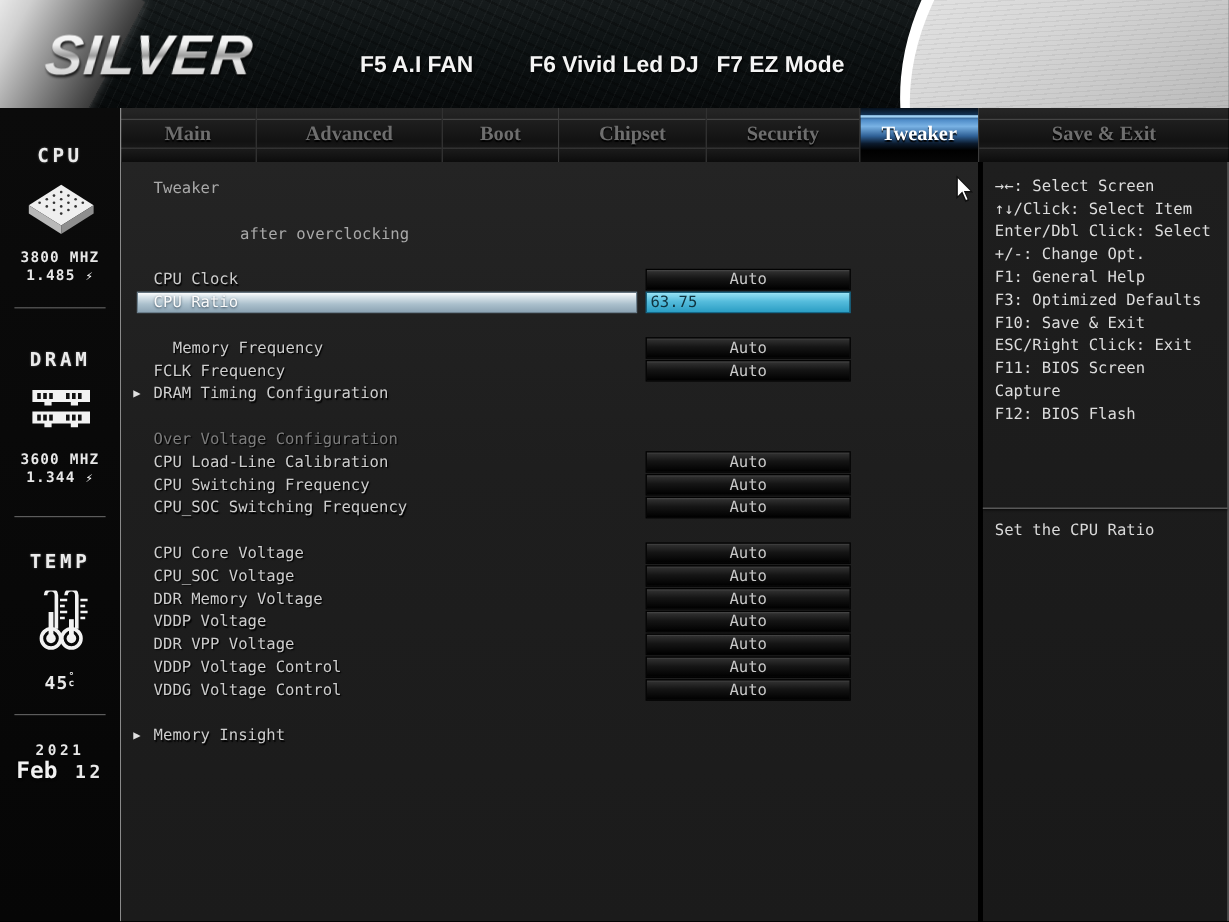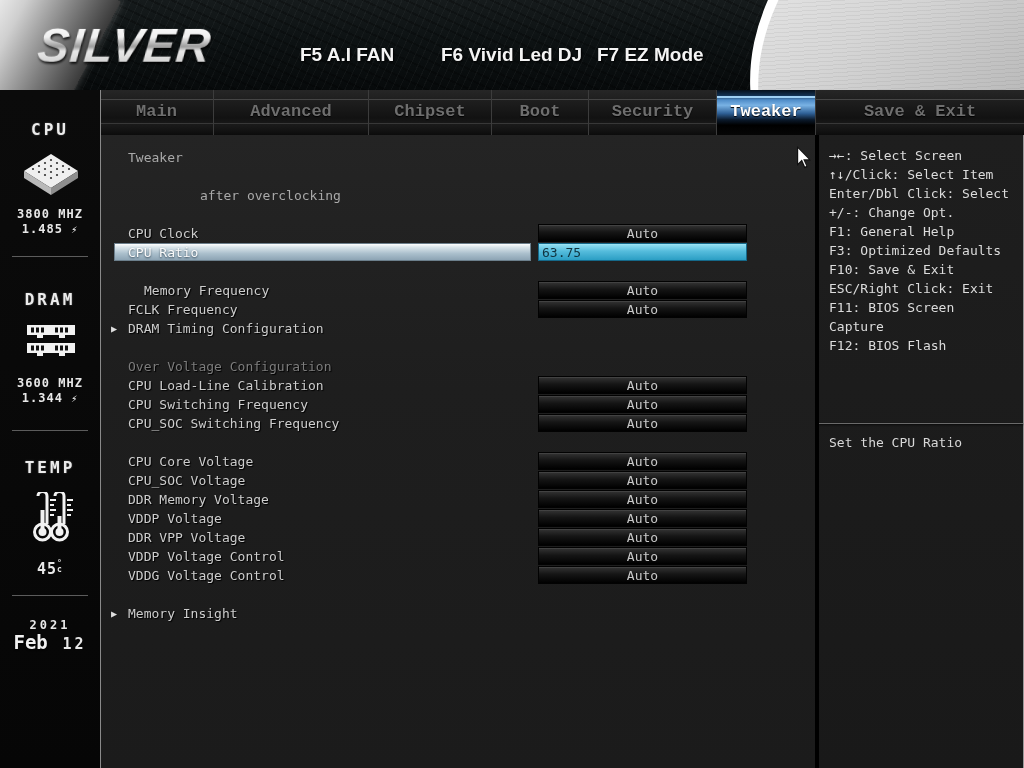--- a/index.html
+++ b/index.html
@@ -31,21 +31,21 @@
     background:linear-gradient(180deg,#ffffff 0%,#efefef 35%,#9a9a9a 52%,#e8e8e8 60%,#c0c0c0 100%);
     -webkit-background-clip:text; background-clip:text; -webkit-text-fill-color:transparent;
     color:#ddd; text-shadow:none; filter:drop-shadow(1px 2px 1px rgba(0,0,0,.8)); }
   .hotkey { position:absolute; top:44px; font-family:"Liberation Sans",sans-serif;
     font-weight:bold; font-size:19px; color:#f4f4f4; text-shadow:1px 1px 2px #000; }
   #hotkey-f5 { left:300px; } #hotkey-f6 { left:441px;text-align:right; } #hotkey-f7 { left:597px; }
 
   
   #tabbar { position:absolute; left:100px; top:90px; width:924px; height:45px; display:flex;
     background:#000; }
-  .tab { position:relative; height:45px; font-family:Liberation Mono, monospace;
+  .tab { position:relative; height:45px; font-family:Liberation Serif, serif;
     font-weight:bold; font-size:17px; color:#6e6e6e; text-align:center; line-height:44px;
     text-shadow:0 1px 1px #000; border-left:1px solid #3c3c3c;
     background:
       linear-gradient(#454545,#454545) 0 9px / 100% 1px no-repeat,
       linear-gradient(#383838,#383838) 0 33px / 100% 1px no-repeat,
       linear-gradient(180deg,#262626 0%,#1c1c1c 30%,#121212 62%,#1a1a1a 78%,#0c0c0c 100%);
   }
   .tab:first-child { border-left:none; }
   .tab.active { color:#ffffff;
     background:
@@ -70,21 +70,21 @@
   #content { position:absolute; left:101px; top:135px; width:714px; height:633px;
     background:linear-gradient(180deg,#242424 0%,#1e1e1e 40%,#1b1b1b 100%);
     font-size:13px; color:#c9c9c9; }
   .head-line { position:absolute; left:27px; white-space:pre; color:#a9a9a9; }
   .row { position:absolute; left:0; width:714px; height:19px; line-height:19px; }
   .row .lbl { position:absolute; left:27px; top:0; white-space:pre; color:#cdcdcd;
     text-shadow:1px 1px 1px #000; }
   .row .lbl.indent { left:43px; }
   .row.section .lbl { color:#7c7c7c; }
   .row .arrow { position:absolute; left:10px; top:0; font-size:10px; color:#e0e0e0; }
-  .vbox { position:absolute; left:437px; top:0; width:209px; height:18px; line-height:18px;
+  .vbox { position:absolute; left:437px; top:0; width:171px; height:18px; line-height:18px;
     text-align:center; color:#c9c9c9; border:1px solid #020202;
     background:linear-gradient(180deg,#343434 0%,#151515 45%,#000 100%);
     box-shadow:inset 0 1px 0 rgba(255,255,255,.08); }
   .row.selected .selbar { position:absolute; left:13px; top:0; width:417px; height:18px;
     background:linear-gradient(180deg,#ffffff 0%,#dde7ec 18%,#aabfcc 60%,#8da4b4 100%);
     border:1px solid #6c7f8c; }
   .row.selected .lbl { color:#fbfbfb; text-shadow:0 1px 2px rgba(40,60,75,.9); }
   .row.selected .vbox { text-align:left; padding-left:3px; color:#10333f; border-color:#15698a;
     background:linear-gradient(180deg,#96e2f4 0%,#55bcdc 45%,#2b9ec4 100%);
     text-shadow:none; }
@@ -114,22 +114,22 @@
     <div class="right-swoosh"></div>
     <div id="logo">SILVER</div>
     <div class="hotkey" id="hotkey-f5">F5 A.I FAN</div>
     <div class="hotkey" id="hotkey-f6">F6 Vivid Led DJ</div>
     <div class="hotkey" id="hotkey-f7">F7 EZ Mode</div>
   </div>
 
   <div id="tabbar">
     <div class="tab" style="width:113px">Main</div>
     <div class="tab" style="width:155px">Advanced</div>
+    <div class="tab" style="width:97px">Boot</div>
     <div class="tab" style="width:123px">Chipset</div>
-    <div class="tab" style="width:97px">Boot</div>
     <div class="tab" style="width:128px">Security</div>
     <div class="tab active" style="width:99px">Tweaker</div>
     <div class="tab" style="width:209px">Save &amp; Exit</div>
   </div>
 
   <div id="sidebar">
     <div class="abs side-title" style="left:0;width:100px;top:30px">CPU</div>
     <svg class="abs" style="left:22px;top:62px" width="58" height="46" viewBox="0 0 58 46">
       <polygon points="29,2 56,19 29,36 2,19" fill="#efefef"></polygon>
       <polygon points="2,19 29,36 29,43 2,26" fill="#b9b9b9"></polygon>

